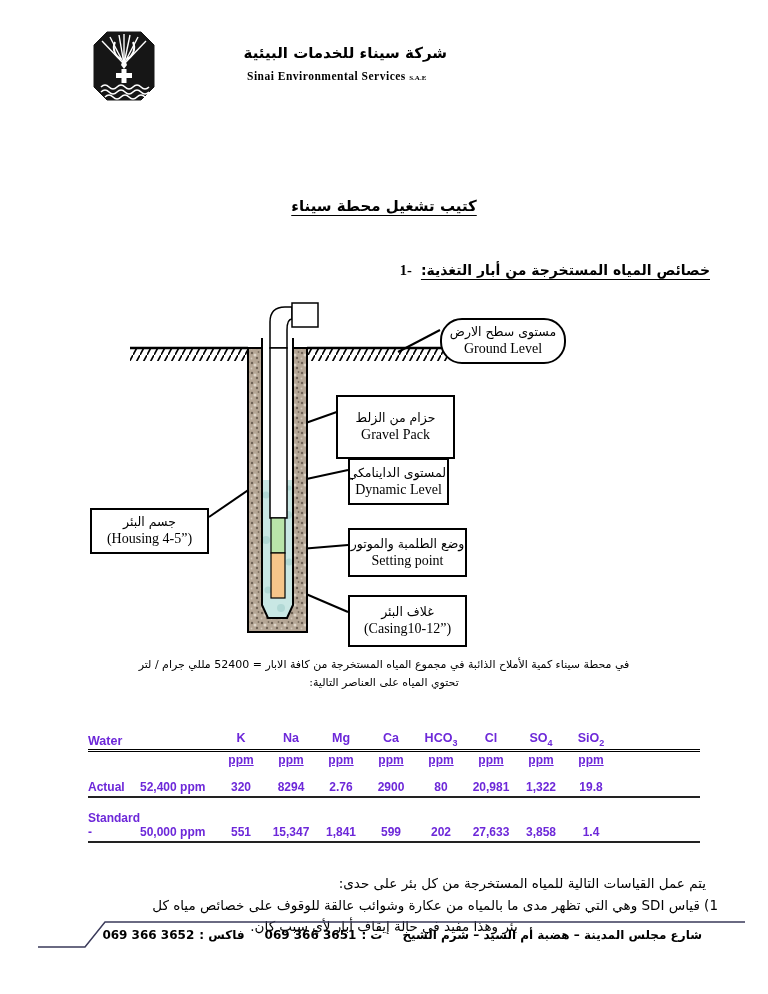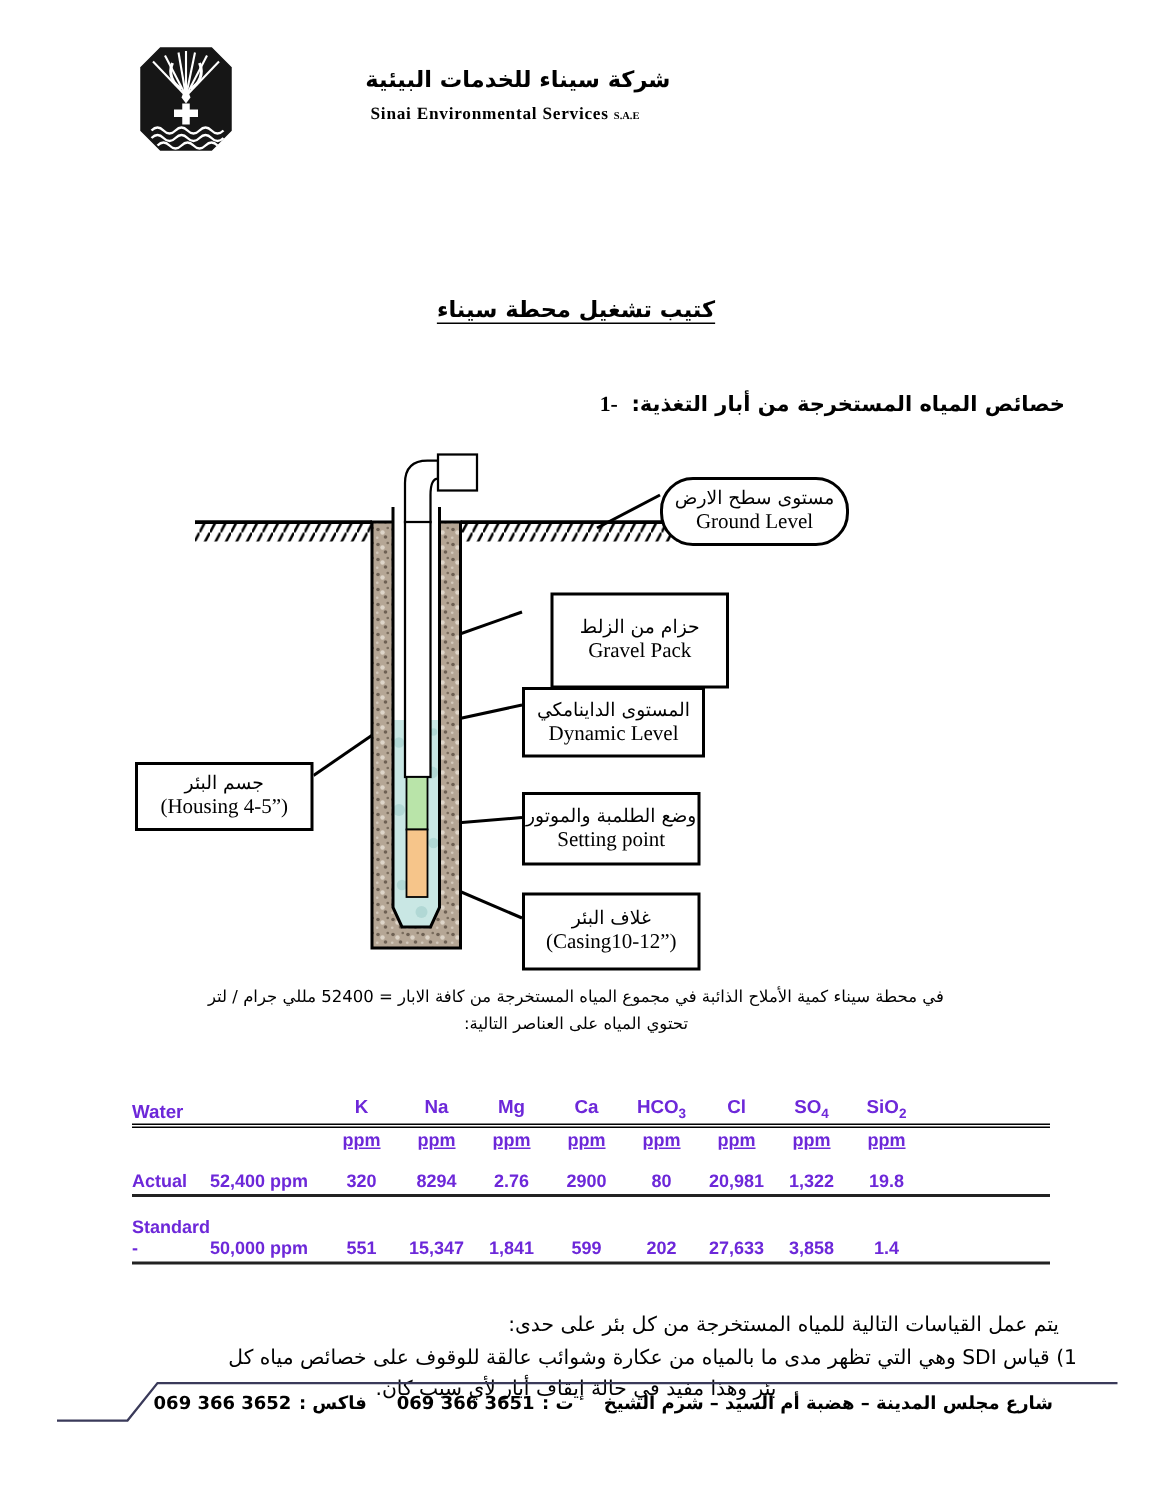--- a/index.html
+++ b/index.html
@@ -9,30 +9,30 @@
   
   .logo-svg { position:absolute; left:93px; top:31px; }
   .logo-ar { position:absolute; left:247px; top:44px; width:200px; font-size:15px; font-weight:bold; direction:rtl; text-align:left; white-space:nowrap; font-family:"DejaVu Sans", sans-serif;padding-left:20px; }
   .logo-en { position:absolute; left:247px; top:70px; font-size:11.5px; font-weight:bold; letter-spacing:0.5px; font-family:"Liberation Serif", serif; white-space:nowrap; }
   .logo-en .sae { font-size:7px; letter-spacing:0; }
 
   
   .doc-title { position:absolute; left:0; top:197px; width:768px; text-align:center; font-size:15px; font-weight:bold; text-decoration:underline; text-underline-offset:4px; direction:rtl; }
   .sec-heading { position:absolute; right:58px; top:262px; display:flex; direction:ltr; align-items:baseline; gap:9px; font-size:14px; font-weight:bold; }
   .sec-heading .num { font-family:"Liberation Serif", serif; font-size:14.5px; }
-  .sec-heading .txt { direction:rtl; text-underline-offset:4px; }
+  .sec-heading .txt { direction:rtl; text-decoration:underline; text-underline-offset:4px; }
 
   
   .diagram-svg { position:absolute; left:0; top:290px; }
   .callout { position:absolute; background:#ffffff; border:2px solid #000; display:flex; flex-direction:column; align-items:center; justify-content:center; line-height:1.25; z-index:2; }
   .callout .ar { font-size:12.5px; direction:rtl; white-space:nowrap; }
   .callout .en { font-size:14px; font-family:"Liberation Serif", serif; white-space:nowrap; }
   .co-ground  { left:440px; top:318px; width:126px; height:46px;border-radius:22px; }
-  .co-gravel  { left:367px; top:395px; width:119px; height:64px; }
-  .co-dynamic { left:348px; top:458px; width:122px; height:47px; }
+  .co-gravel  { left:336px; top:395px; width:119px; height:64px; }
+  .co-dynamic { left:348px; top:458px; width:101px; height:47px; }
   .co-housing { left:90px;  top:508px; width:119px; height:46px; }
   .co-setting { left:348px; top:528px; width:119px; height:49px; }
   .co-casing  { left:348px; top:595px; width:119px; height:52px; }
 
   
   .para-tds { position:absolute; left:40px; top:656px; width:688px; direction:rtl; text-align:center; font-size:11px; line-height:1.65; }
   .para-meas { position:absolute; left:40px; top:841px; width:688px; direction:rtl; font-size:13.5px; line-height:1.6; }
   .para-meas .l1 { text-align:right; padding-right:22px;margin-top:32px; }
   .para-meas .l2 { text-align:right; padding-right:10px; }
   .para-meas .l3 { text-align:center; }

